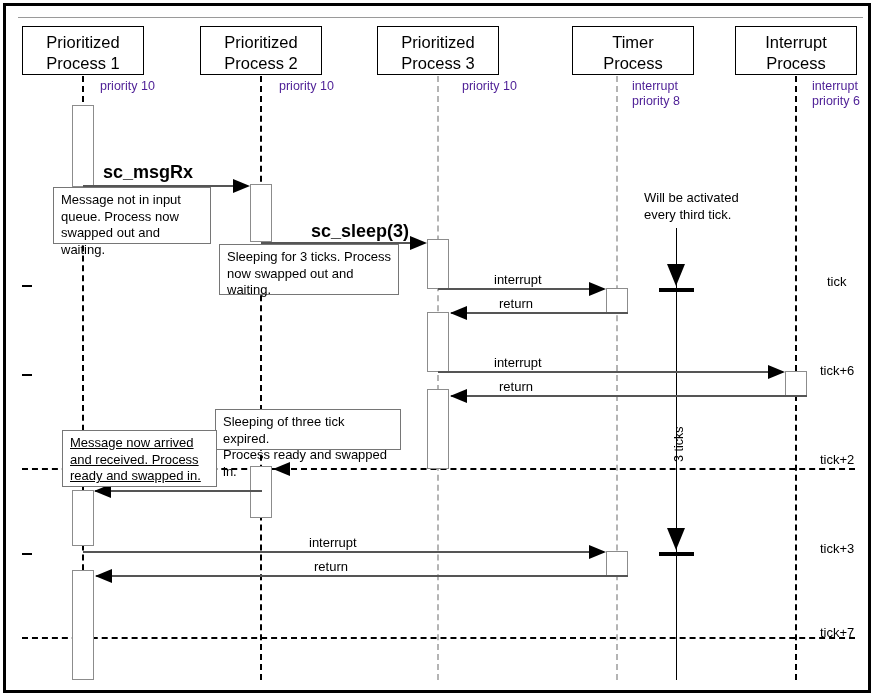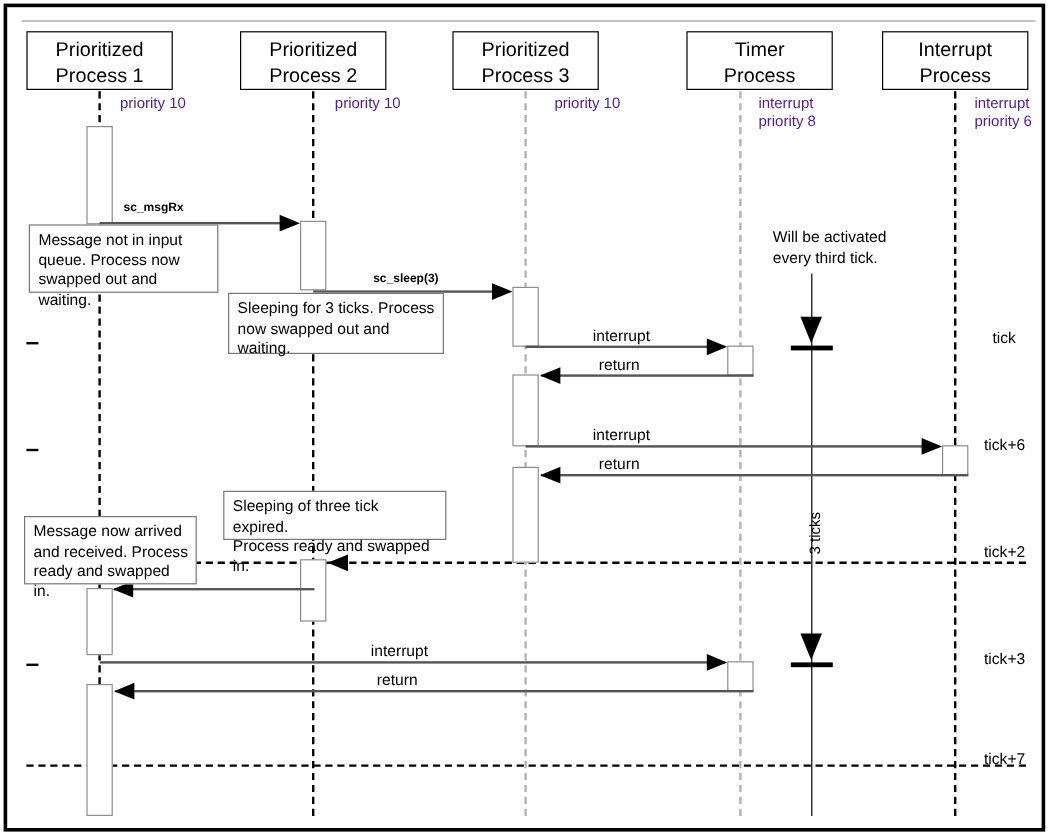--- a/index.html
+++ b/index.html
@@ -74,21 +74,21 @@
     border-top: 2px solid #555555;
     z-index: 4;
   }
   .msg-label {
     position: absolute;
     font-size: 13px;
     color: #000000;
     white-space: nowrap;
     z-index: 5;
   }
-  .msg-label.bold { font-weight: bold; font-size: 10px; margin-top: 6px; }
+  .msg-label.bold { font-weight: bold; font-size: 18px; }
   .arrow-head {
     position: absolute;
     width: 0; height: 0;
     z-index: 5;
   }
   .arrow-head.right {
     border-top: 7px solid transparent;
     border-bottom: 7px solid transparent;
     border-left: 17px solid #000000;
   }
@@ -101,20 +101,21 @@
     position: absolute;
     box-sizing: border-box;
     border: 1.5px solid #767676;
     background: #ffffff;
     font-size: 13px;
     line-height: 16.5px;
     color: #000000;
     padding: 4px 6px 4px 7px;
     z-index: 8;
     white-space: pre-line;
+    margin-left: 29px;
   }
   .plain-note {
     position: absolute;
     font-size: 13px;
     line-height: 16.5px;
     color: #000000;
     white-space: pre-line;
     z-index: 5;
   }
   .tick-line {
@@ -288,17 +289,17 @@
   <div class="arrow-head left" style="left:95px; top:569px;"></div>
   <div class="msg-label" style="left:314px; top:559px;">return</div>
 
   <div class="note" style="left:24px; top:187px; width:158px; height:57px;">Message not in input
 queue. Process now
 swapped out and waiting.</div>
   <div class="note" style="left:190px; top:244px; width:180px; height:51px;">Sleeping for 3 ticks. Process
 now swapped out and waiting.</div>
   <div class="note" style="left:186px; top:409px; width:186px; height:41px;">Sleeping of three tick expired.
 Process ready and swapped in.</div>
-  <div class="note" style="left:20px; top:430px; width:144px; height:57px;">Message now arrived
+  <div class="note" style="left:33px; top:430px; width:155px; height:57px;text-decoration:underline;">Message now arrived
 and received. Process
 ready and swapped in.</div>
 
 </div>
 
 </body></html>

